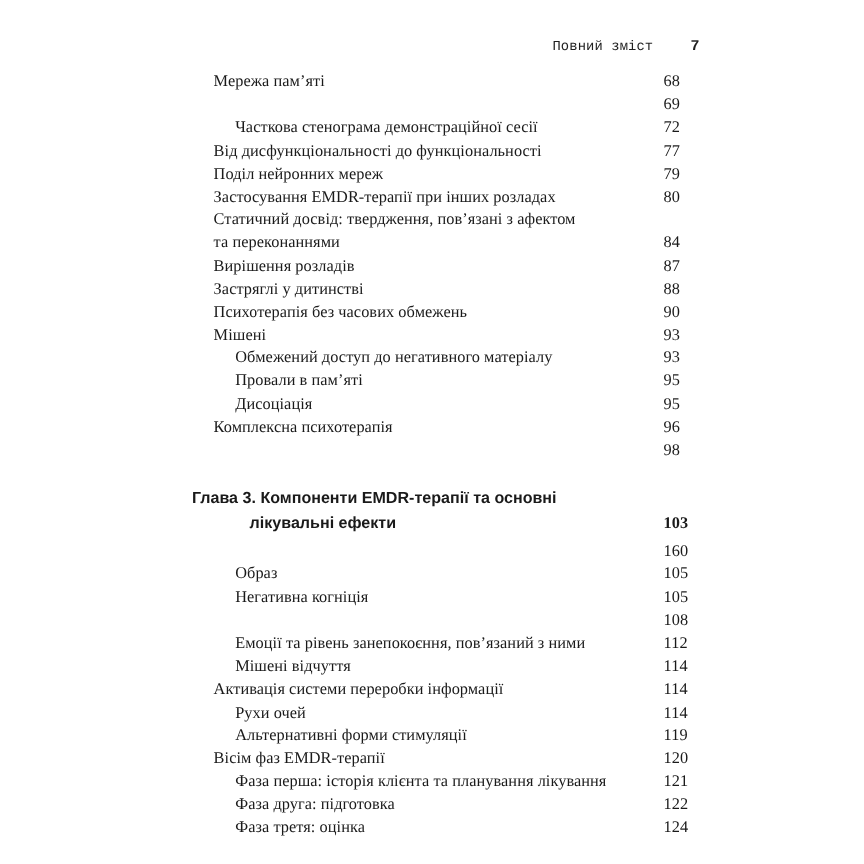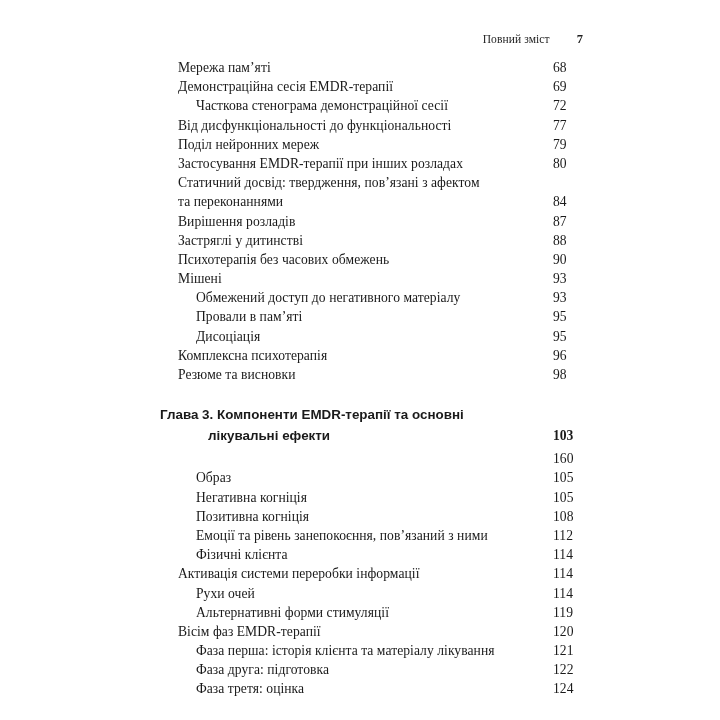--- a/index.html
+++ b/index.html
@@ -16,21 +16,21 @@
     position: relative;
   }
 
   
   .runhead {
     position: absolute;
     left: 0;
     top: 32px;
     width: 583px;
     text-align: right;
-    font-family: Liberation Serif, serif;
+    font-family: Liberation Mono, monospace;
     font-size: 11.5px;
     color: #1f1f1f;
     letter-spacing: .1px;
     white-space: nowrap;
   }
   .runhead .rh-label { margin-right: 24px; }
   .runhead .rh-page  { font-weight: bold; font-size: 12.5px; }
 
   
   .toc {
@@ -104,21 +104,20 @@
   <span class="rh-page">7</span>
 </div>
 
 <div class="toc">
   <div id="toc-top">
       <div class="row lvl1">
         <span class="label">Мережа пам’яті</span>
         <span class="page">68</span>
       </div>
       <div class="row lvl1">
-        <span class="label">Демонстраційна сесія EMDR-терапії</span>
         <span class="page">69</span>
       </div>
       <div class="row lvl2">
         <span class="label">Часткова стенограма демонстраційної сесії</span>
         <span class="page">72</span>
       </div>
       <div class="row lvl1">
         <span class="label">Від дисфункціональності до функціональності</span>
         <span class="page">77</span>
       </div>
@@ -163,21 +162,20 @@
       </div>
       <div class="row lvl2">
         <span class="label">Дисоціація</span>
         <span class="page">95</span>
       </div>
       <div class="row lvl1">
         <span class="label">Комплексна психотерапія</span>
         <span class="page">96</span>
       </div>
       <div class="row lvl1">
-        <span class="label">Резюме та висновки</span>
         <span class="page">98</span>
       </div>
     </div>
 
   <div class="gap-before-chapter"></div>
 
   <div class="chapter">
     <div class="cline cline1">
       <span class="label">Глава 3. Компоненти EMDR-терапії та основні</span>
     </div>
@@ -195,49 +193,48 @@
       </div>
       <div class="row lvl2">
         <span class="label">Образ</span>
         <span class="page">105</span>
       </div>
       <div class="row lvl2">
         <span class="label">Негативна когніція</span>
         <span class="page">105</span>
       </div>
       <div class="row lvl2">
-        <span class="label">Позитивна когніція</span>
         <span class="page">108</span>
       </div>
       <div class="row lvl2">
         <span class="label">Емоції та рівень занепокоєння, пов’язаний з ними</span>
         <span class="page">112</span>
       </div>
       <div class="row lvl2">
-        <span class="label">Фізичні клієнта</span>
+        <span class="label">Мішені відчуття</span>
         <span class="page">114</span>
       </div>
       <div class="row lvl1">
         <span class="label">Активація системи переробки інформації</span>
         <span class="page">114</span>
       </div>
       <div class="row lvl2">
         <span class="label">Рухи очей</span>
         <span class="page">114</span>
       </div>
       <div class="row lvl2">
         <span class="label">Альтернативні форми стимуляції</span>
         <span class="page">119</span>
       </div>
       <div class="row lvl1">
         <span class="label">Вісім фаз EMDR-терапії</span>
         <span class="page">120</span>
       </div>
       <div class="row lvl2">
-        <span class="label">Фаза перша: історія клієнта та матеріалу лікування</span>
+        <span class="label">Фаза перша: історія клієнта та планування лікування</span>
         <span class="page">121</span>
       </div>
       <div class="row lvl2">
         <span class="label">Фаза друга: підготовка</span>
         <span class="page">122</span>
       </div>
       <div class="row lvl2">
         <span class="label">Фаза третя: оцінка</span>
         <span class="page">124</span>
       </div>

